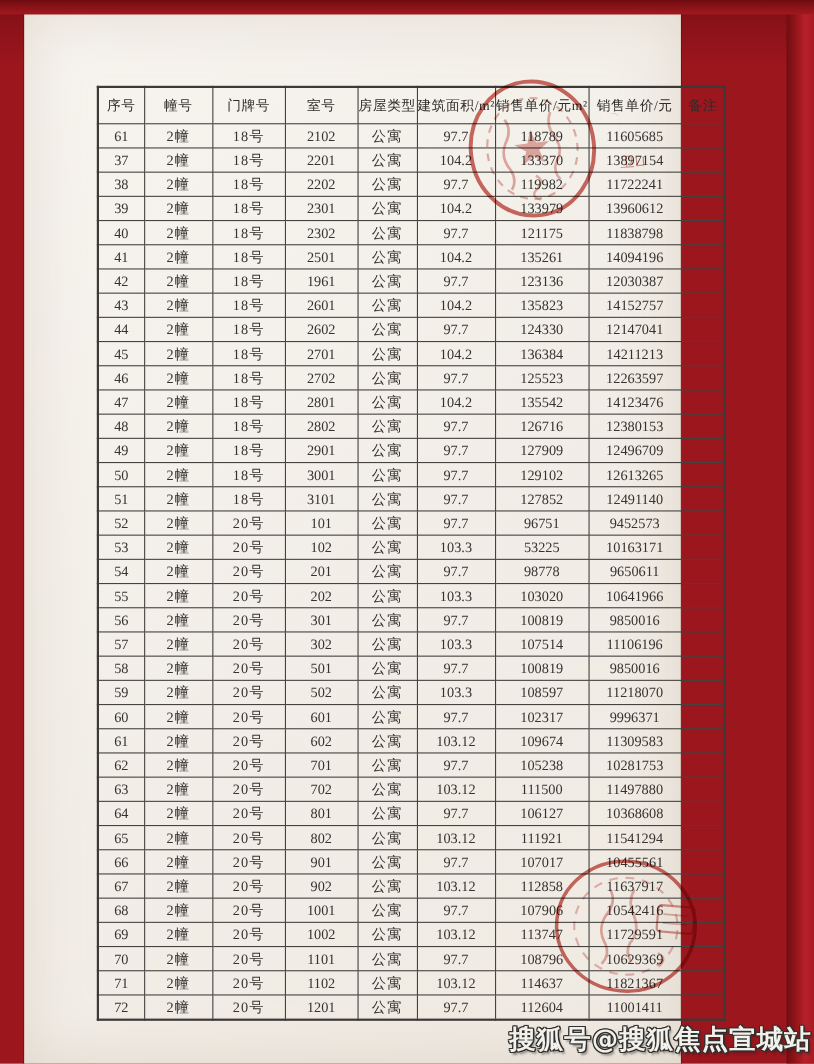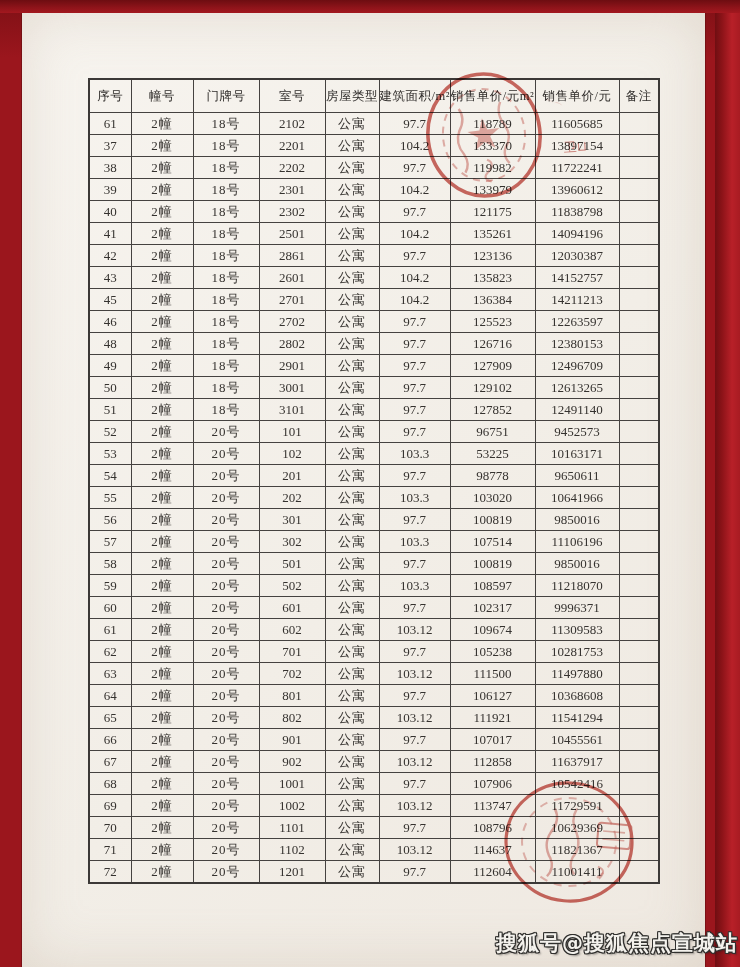--- a/index.html
+++ b/index.html
@@ -2,21 +2,21 @@
 <html><head>
 <meta charset="utf-8">
 <style>
   html,body{margin:0;padding:0;}
   body{
     width:740px;height:967px;position:relative;overflow:hidden;
     background:linear-gradient(180deg,#7e1015 0%,#9b161d 6%,#9b161d 100%);
     font-family:"Liberation Serif","DejaVu Serif",serif;
   }
   .page{
-    position:absolute;left:22px;top:13px;width:683px;height:954px;
+    position:absolute;left:22px;top:13px;width:597px;height:954px;
     background:linear-gradient(135deg,#f7f4ef 0%,#f2eee7 55%,#efe9e1 100%);
     box-shadow:inset 0 0 55px rgba(185,165,145,0.30), 0 0 0 1px rgba(95,12,15,0.55);
   }
   .frame-right{
     position:absolute;right:0;top:0;width:25px;height:100%;z-index:5;
     background:linear-gradient(90deg,#6f0e12 0%,#8c1318 28%,#b82028 68%,#a81b22 100%);
   }
   .frame-top{
     position:absolute;left:0;top:0;width:100%;height:13px;z-index:6;
     background:linear-gradient(180deg,#6d0d11 0%,#8f141a 60%,#a3181f 100%);
@@ -41,21 +41,21 @@
   .doc-table tbody td.cn{letter-spacing:1px;}
   .seal{
     position:absolute;z-index:10;pointer-events:none;
     mix-blend-mode:multiply;opacity:0.82;filter:blur(0.5px);
   }
   .seal-top{left:392px;top:56px;}
   .seal-bottom{left:494px;top:772px;}
   .watermark{
     position:absolute;right:2px;top:929px;z-index:30;
     font-family:"DejaVu Sans","Liberation Sans",sans-serif;
-    font-weight:bold;font-size:21px;letter-spacing:1px;color:#f3f1ec;
+    font-weight:bold;font-size:24px;letter-spacing:1px;color:#f3f1ec;
     text-shadow:
       1px 0 0 #31302e,-1px 0 0 #31302e,0 1px 0 #31302e,0 -1px 0 #31302e,
       1px 1px 0 #31302e,-1px -1px 0 #31302e,1px -1px 0 #31302e,-1px 1px 0 #31302e,
       2px 2px 2px rgba(30,30,30,0.45);
   }
 </style>
 </head>
 <body>
 
 <div class="page">
@@ -149,58 +149,80 @@
           <td class="cn">公寓</td>
           <td>104.2</td>
           <td>135261</td>
           <td>14094196</td>
           <td></td>
         </tr>
         <tr>
           <td>42</td>
           <td class="cn">2幢</td>
           <td class="cn">18号</td>
-          <td>2861</td>
+          <td>1961</td>
           <td class="cn">公寓</td>
           <td>97.7</td>
           <td>123136</td>
           <td>12030387</td>
           <td></td>
         </tr>
         <tr>
           <td>43</td>
           <td class="cn">2幢</td>
           <td class="cn">18号</td>
           <td>2601</td>
           <td class="cn">公寓</td>
           <td>104.2</td>
           <td>135823</td>
           <td>14152757</td>
           <td></td>
         </tr>
         <tr>
+          <td>44</td>
+          <td class="cn">2幢</td>
+          <td class="cn">18号</td>
+          <td>2602</td>
+          <td class="cn">公寓</td>
+          <td>97.7</td>
+          <td>124330</td>
+          <td>12147041</td>
+          <td></td>
+        </tr>
+        <tr>
           <td>45</td>
           <td class="cn">2幢</td>
           <td class="cn">18号</td>
           <td>2701</td>
           <td class="cn">公寓</td>
           <td>104.2</td>
           <td>136384</td>
           <td>14211213</td>
           <td></td>
         </tr>
         <tr>
           <td>46</td>
           <td class="cn">2幢</td>
           <td class="cn">18号</td>
           <td>2702</td>
           <td class="cn">公寓</td>
           <td>97.7</td>
           <td>125523</td>
           <td>12263597</td>
+          <td></td>
+        </tr>
+        <tr>
+          <td>47</td>
+          <td class="cn">2幢</td>
+          <td class="cn">18号</td>
+          <td>2801</td>
+          <td class="cn">公寓</td>
+          <td>104.2</td>
+          <td>135542</td>
+          <td>14123476</td>
           <td></td>
         </tr>
         <tr>
           <td>48</td>
           <td class="cn">2幢</td>
           <td class="cn">18号</td>
           <td>2802</td>
           <td class="cn">公寓</td>
           <td>97.7</td>
           <td>126716</td>

